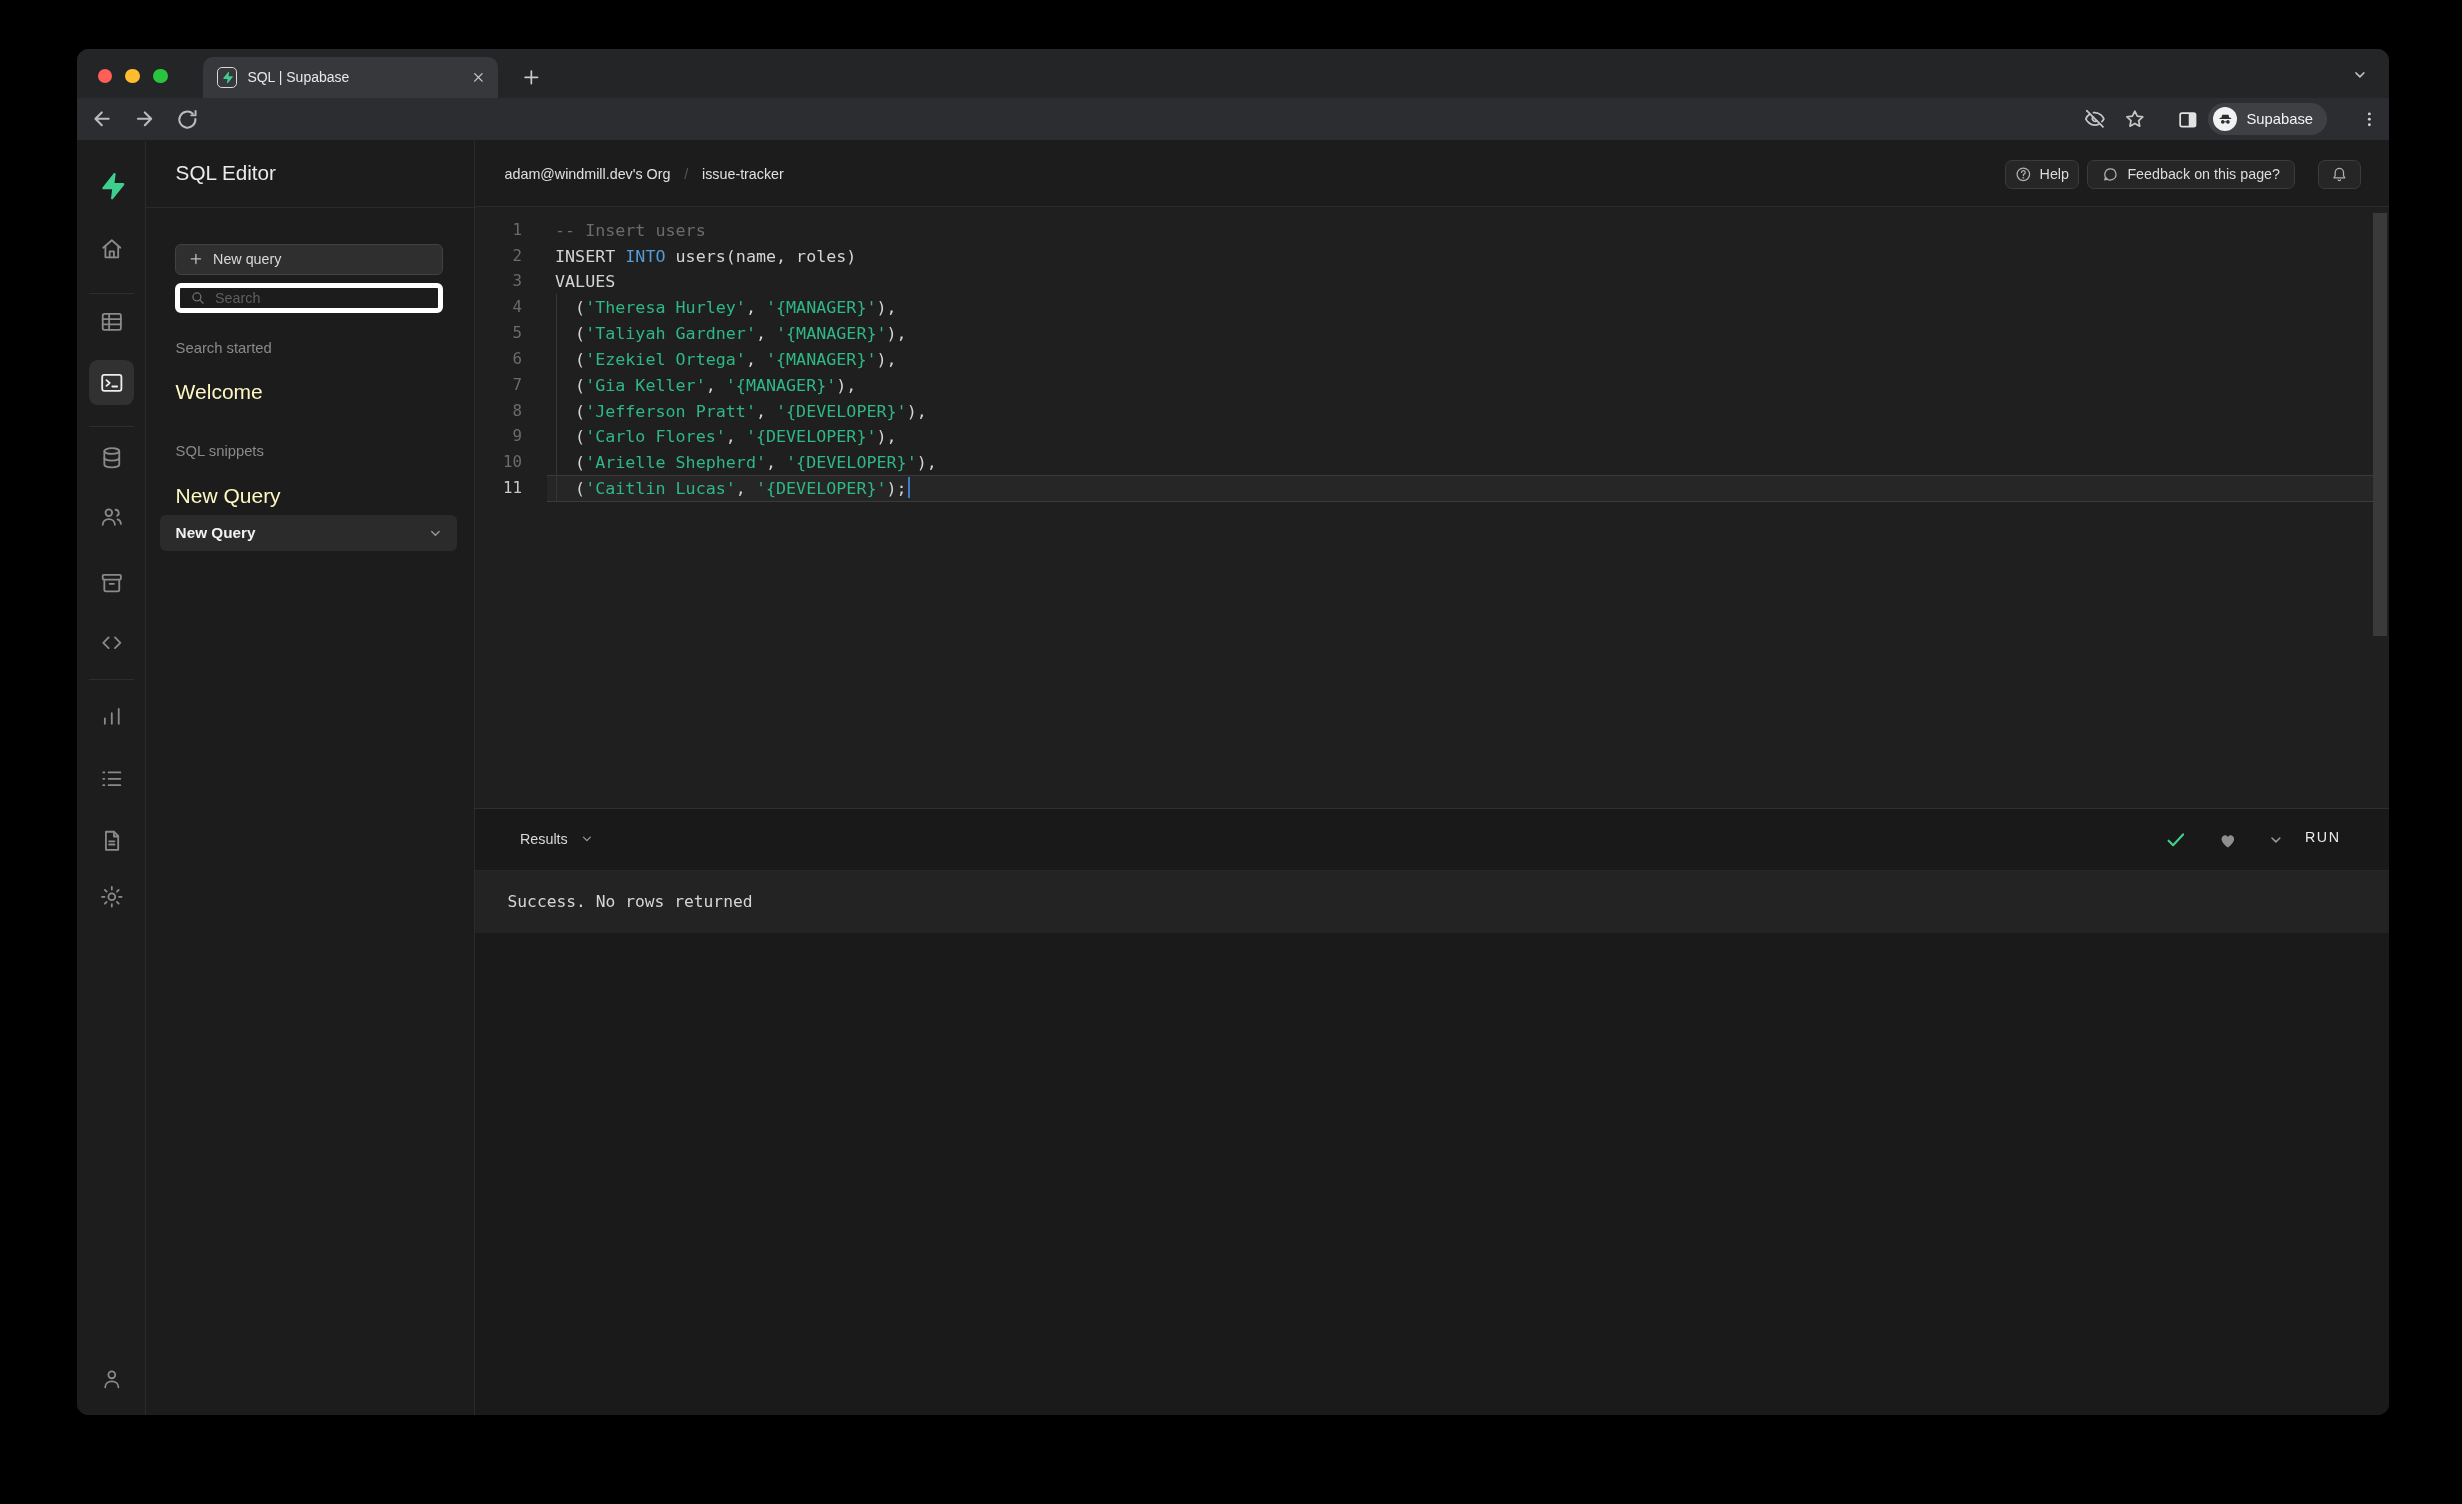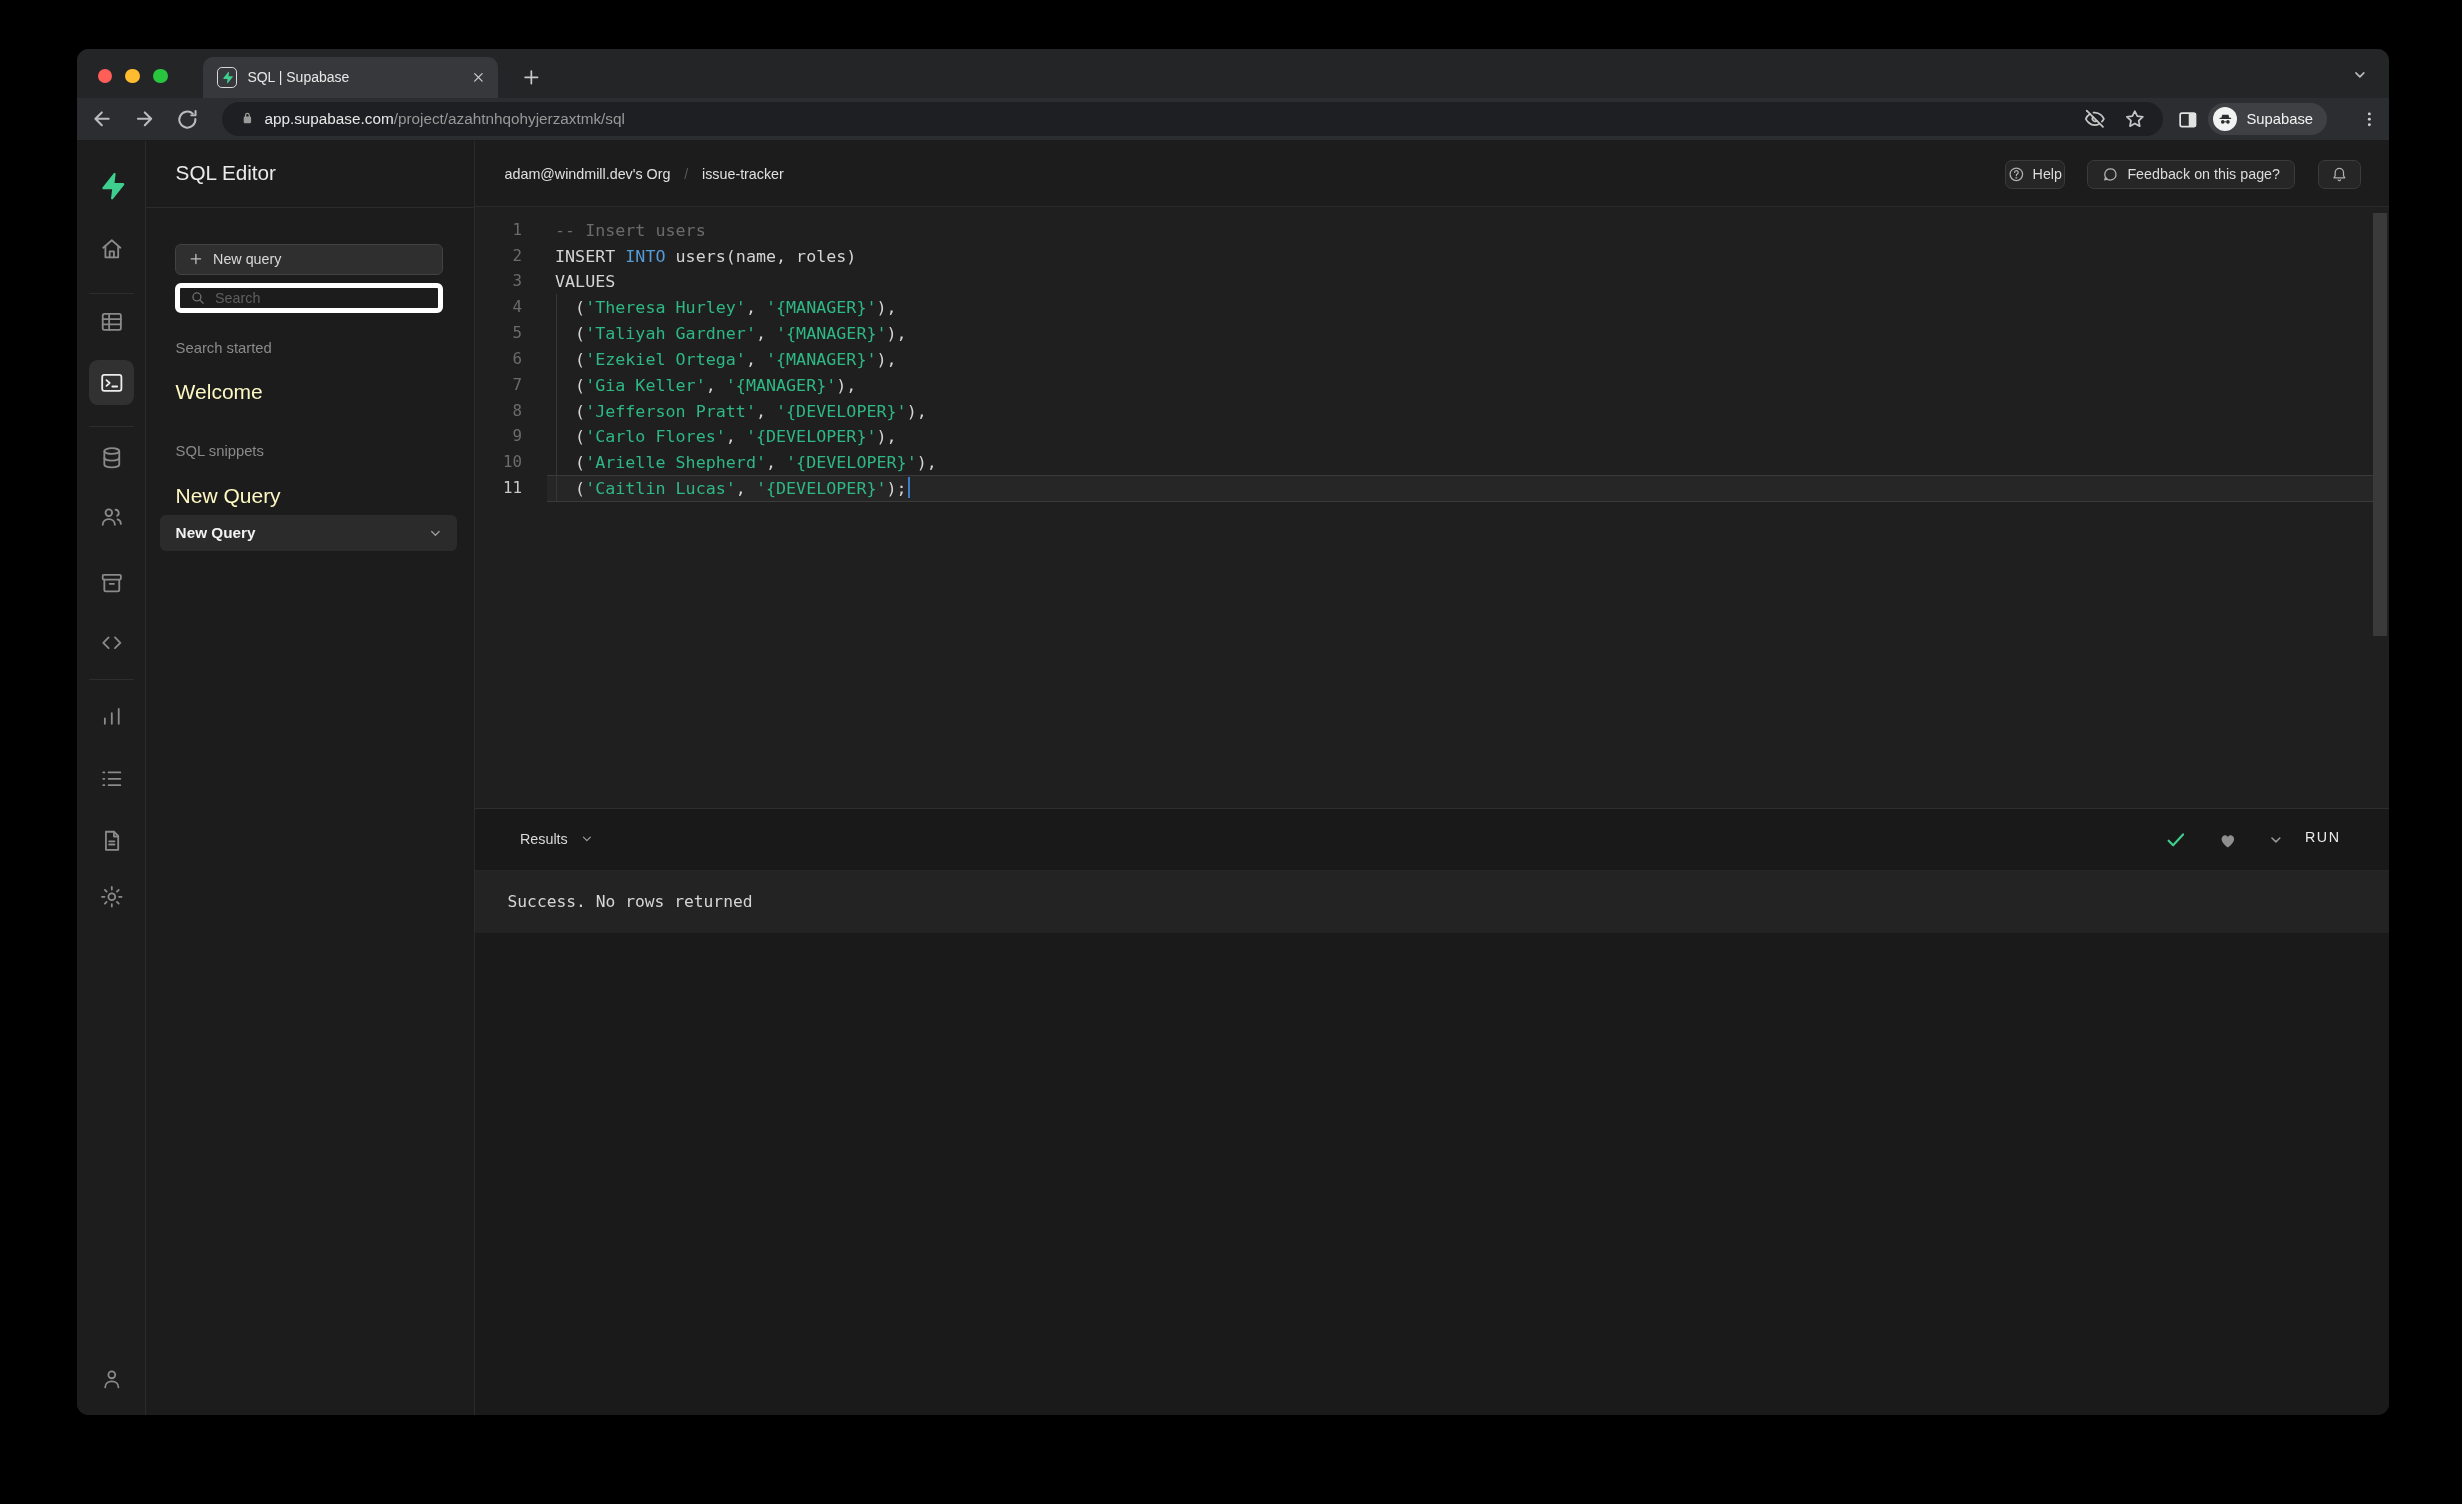--- a/index.html
+++ b/index.html
@@ -74,21 +74,21 @@
                       border-radius:5.9px; display:flex; align-items:center; justify-content:space-between; }
   #selected-snippet .lbl { margin-left:15.8px; font-size:15.3px; font-weight:bold; color:#f2f2f2; }
   #selected-snippet .chev { margin-right:13.8px; color:#9a9a9a; display:flex; }
 
   #main { position:absolute; left:398px; top:0; width:1914px; height:100%; }
   #main-header { position:absolute; left:0; top:0; width:100%; height:66px; border-bottom:1px solid #2b2b2b; }
   #breadcrumb { position:absolute; left:29.6px; top:24.6px; font-size:14.3px; display:flex; gap:13.8px; align-items:center; }
   #crumb-org { color:#e0e0e0; } #crumb-sep { color:#575757; } #crumb-project { color:#e0e0e0; }
   .chip { position:absolute; top:18.7px; height:29.6px; background:#262626; border:1px solid #3b3b3b;
           border-radius:6.9px; display:flex; align-items:center; color:#dcdcdc; font-size:14.3px; }
-  #help-btn { left:1530px; padding:0 2px; gap:7.9px; }
+  #help-btn { left:1530px; padding:0 9px; gap:7.9px; }
   #feedback-btn { left:1612px; padding:0 13.8px; gap:8.9px; }
   #bell-btn { left:1843px; width:43px; justify-content:center; }
   .chip .ic { display:flex; color:#b0b0b0; }
 
   
   #editor { position:absolute; left:0; top:66px; width:100%; height:601px; background:#1f1f1f; }
   .gutter-num { position:absolute; width:47px; text-align:right; font-size:15.8px; color:#6b6b6b;
                 font-family:"DejaVu Sans Mono", monospace; height:26.6px; line-height:26.6px; }
   .gutter-num.active { color:#c9c9c9; }
   .code-text { position:absolute; left:80px; font-size:16.7px; white-space:pre;
@@ -161,28 +161,20 @@
       <svg width="23.6" height="23.6" viewBox="0 0 24 24" fill="none" stroke="currentColor" stroke-width="2.1" stroke-linecap="round" stroke-linejoin="round">
           <path d="M5 12h13M12 5.5 18.5 12 12 18.5"></path>
         </svg>
     </span>
     <span class="nav-ic" id="reload-btn">
       <svg width="22.7" height="22.7" viewBox="0 0 24 24" fill="none" stroke="currentColor" stroke-width="2.1" stroke-linecap="round" stroke-linejoin="round">
           <path d="M20.5 11.5A8.5 8.5 0 1 1 17.8 6"></path>
           <path d="M20.7 3.2v4.6h-4.6"></path>
         </svg>
     </span>
-    <div id="urlbar">
-      <span id="lock-icon">
-        <svg width="14.8" height="14.8" viewBox="0 0 24 24" fill="currentColor">
-            <path d="M6 11a2 2 0 0 1 2-2V7a4 4 0 1 1 8 0v2a2 2 0 0 1 2 2v7a2 2 0 0 1-2 2H8a2 2 0 0 1-2-2zm4-4v2h4V7a2 2 0 1 0-4 0z"></path>
-          </svg>
-      </span>
-      <span id="url-text"><span id="url-domain">app.supabase.com</span><span id="url-path">/project/azahtnhqohyjerzaxtmk/sql</span></span>
-    </div>
     <span class="nav-ic" id="eye-off-btn">
       <svg width="21.7" height="21.7" viewBox="0 0 24 24" fill="none" stroke="currentColor" stroke-width="1.9" stroke-linecap="round" stroke-linejoin="round">
           <path d="M3 3l18 18"></path>
           <path d="M10.5 5.2C11 5.1 11.5 5 12 5c5.5 0 9 4.8 10 7-.3.7-1 1.9-2.2 3.1M6.5 6.6C4.2 8.1 2.7 10.3 2 12c1 2.2 4.5 7 10 7 1.8 0 3.4-.5 4.8-1.3"></path>
           <path d="M9.9 9.9a3 3 0 0 0 4.2 4.2"></path>
         </svg>
     </span>
     <span class="nav-ic" id="star-btn">
       <svg width="21.7" height="21.7" viewBox="0 0 24 24" fill="none" stroke="currentColor" stroke-width="1.9" stroke-linejoin="round">
           <path d="M12 3.5l2.7 5.6 6.1.8-4.5 4.2 1.1 6-5.4-3-5.4 3 1.1-6L3.2 9.9l6.1-.8z"></path>

